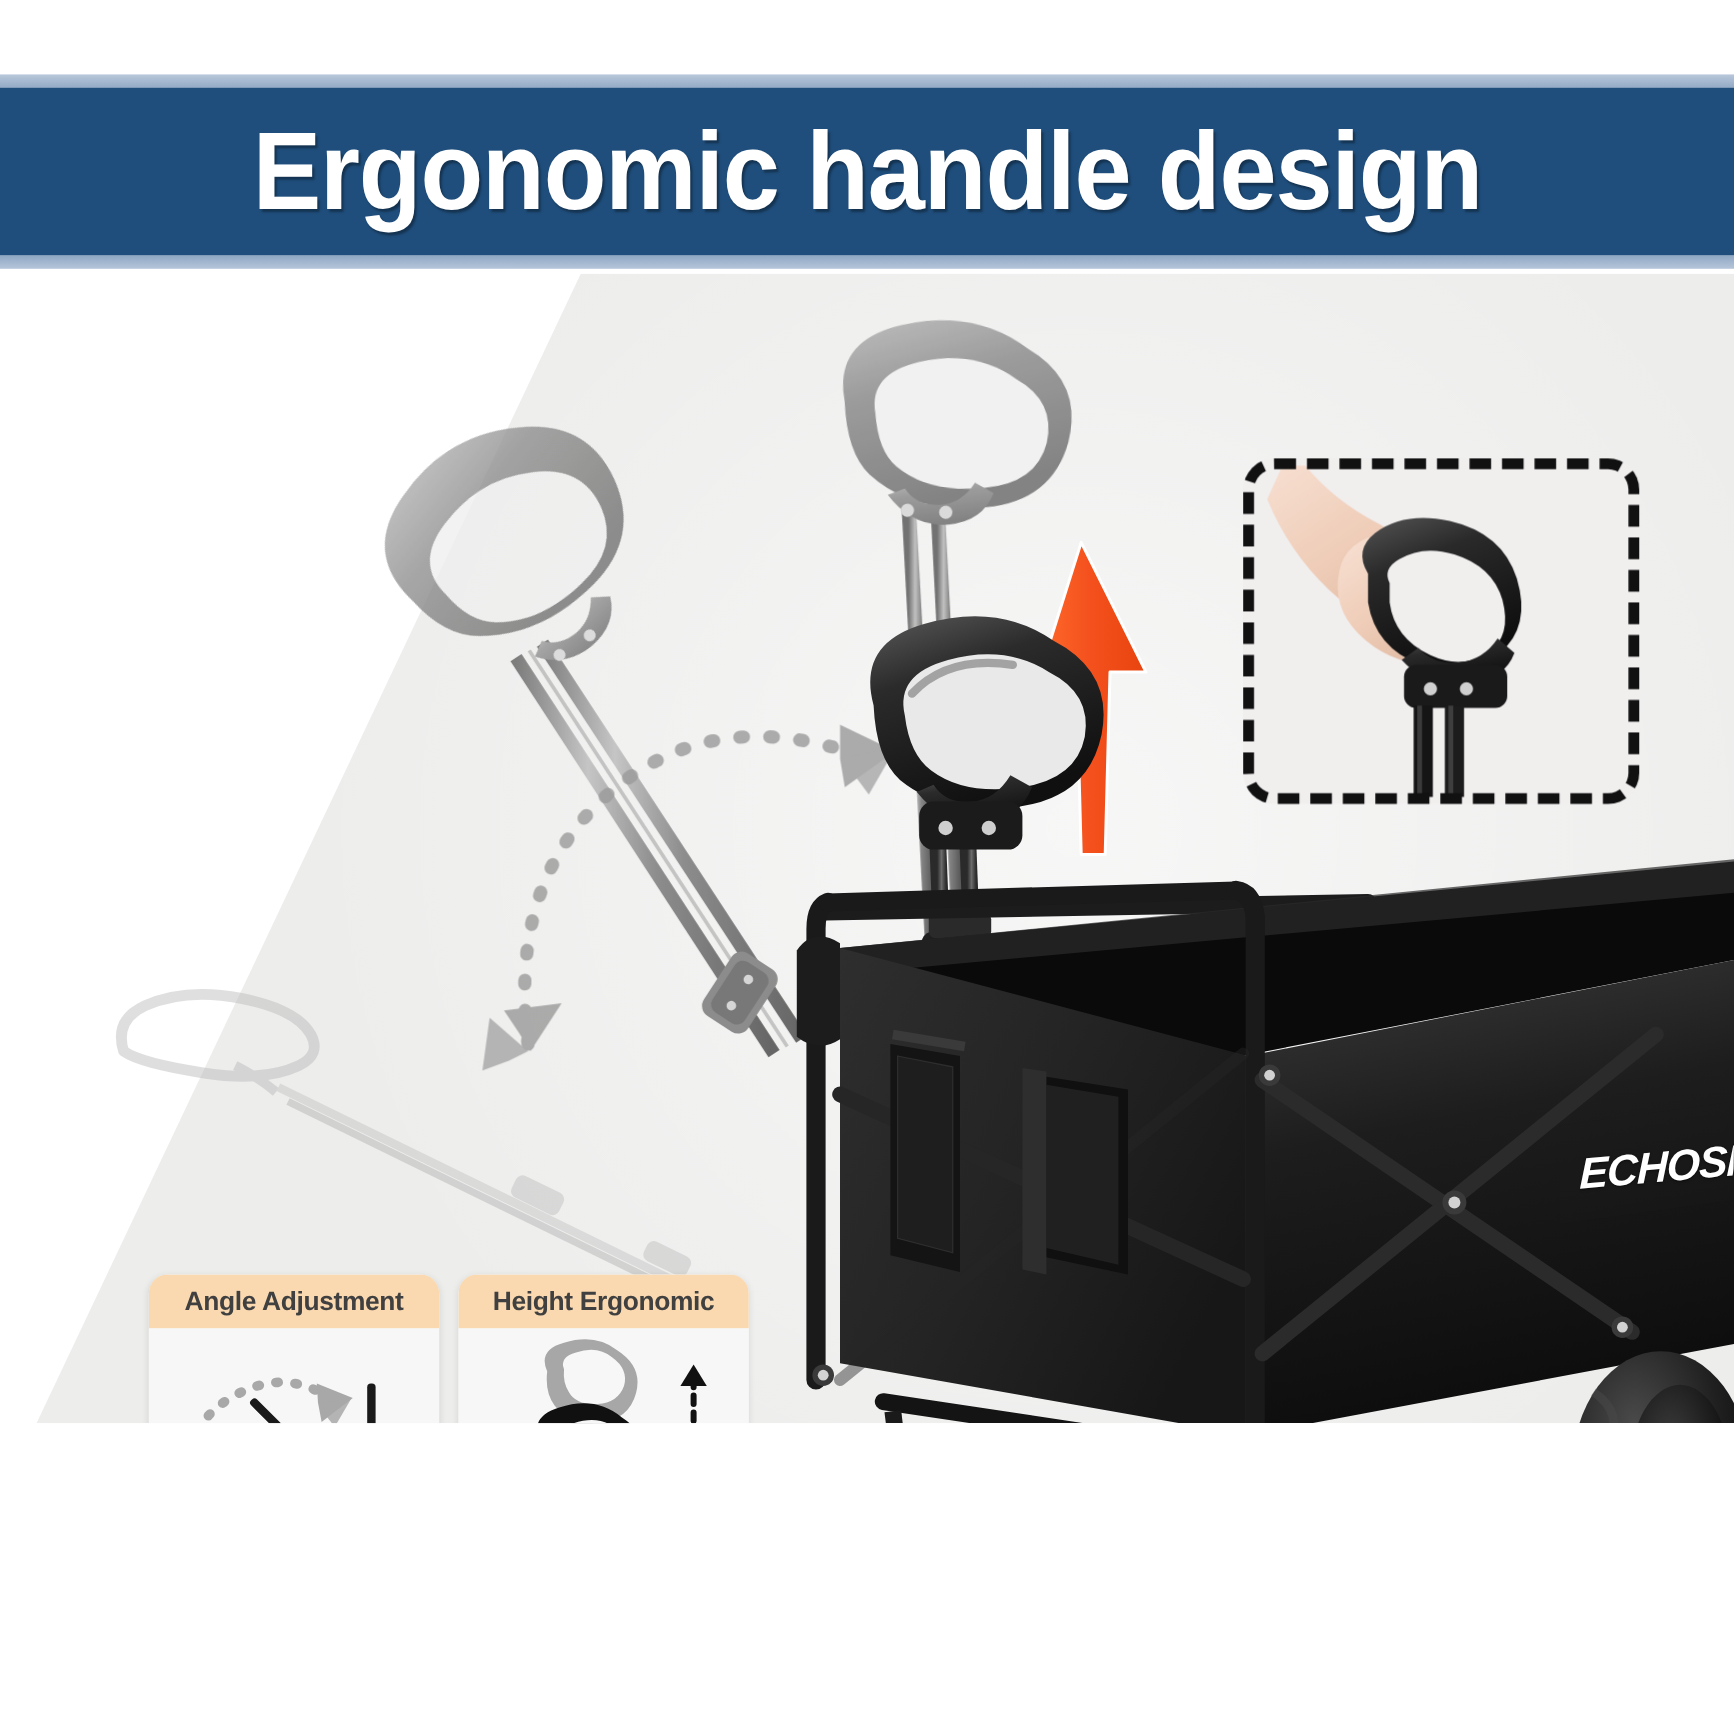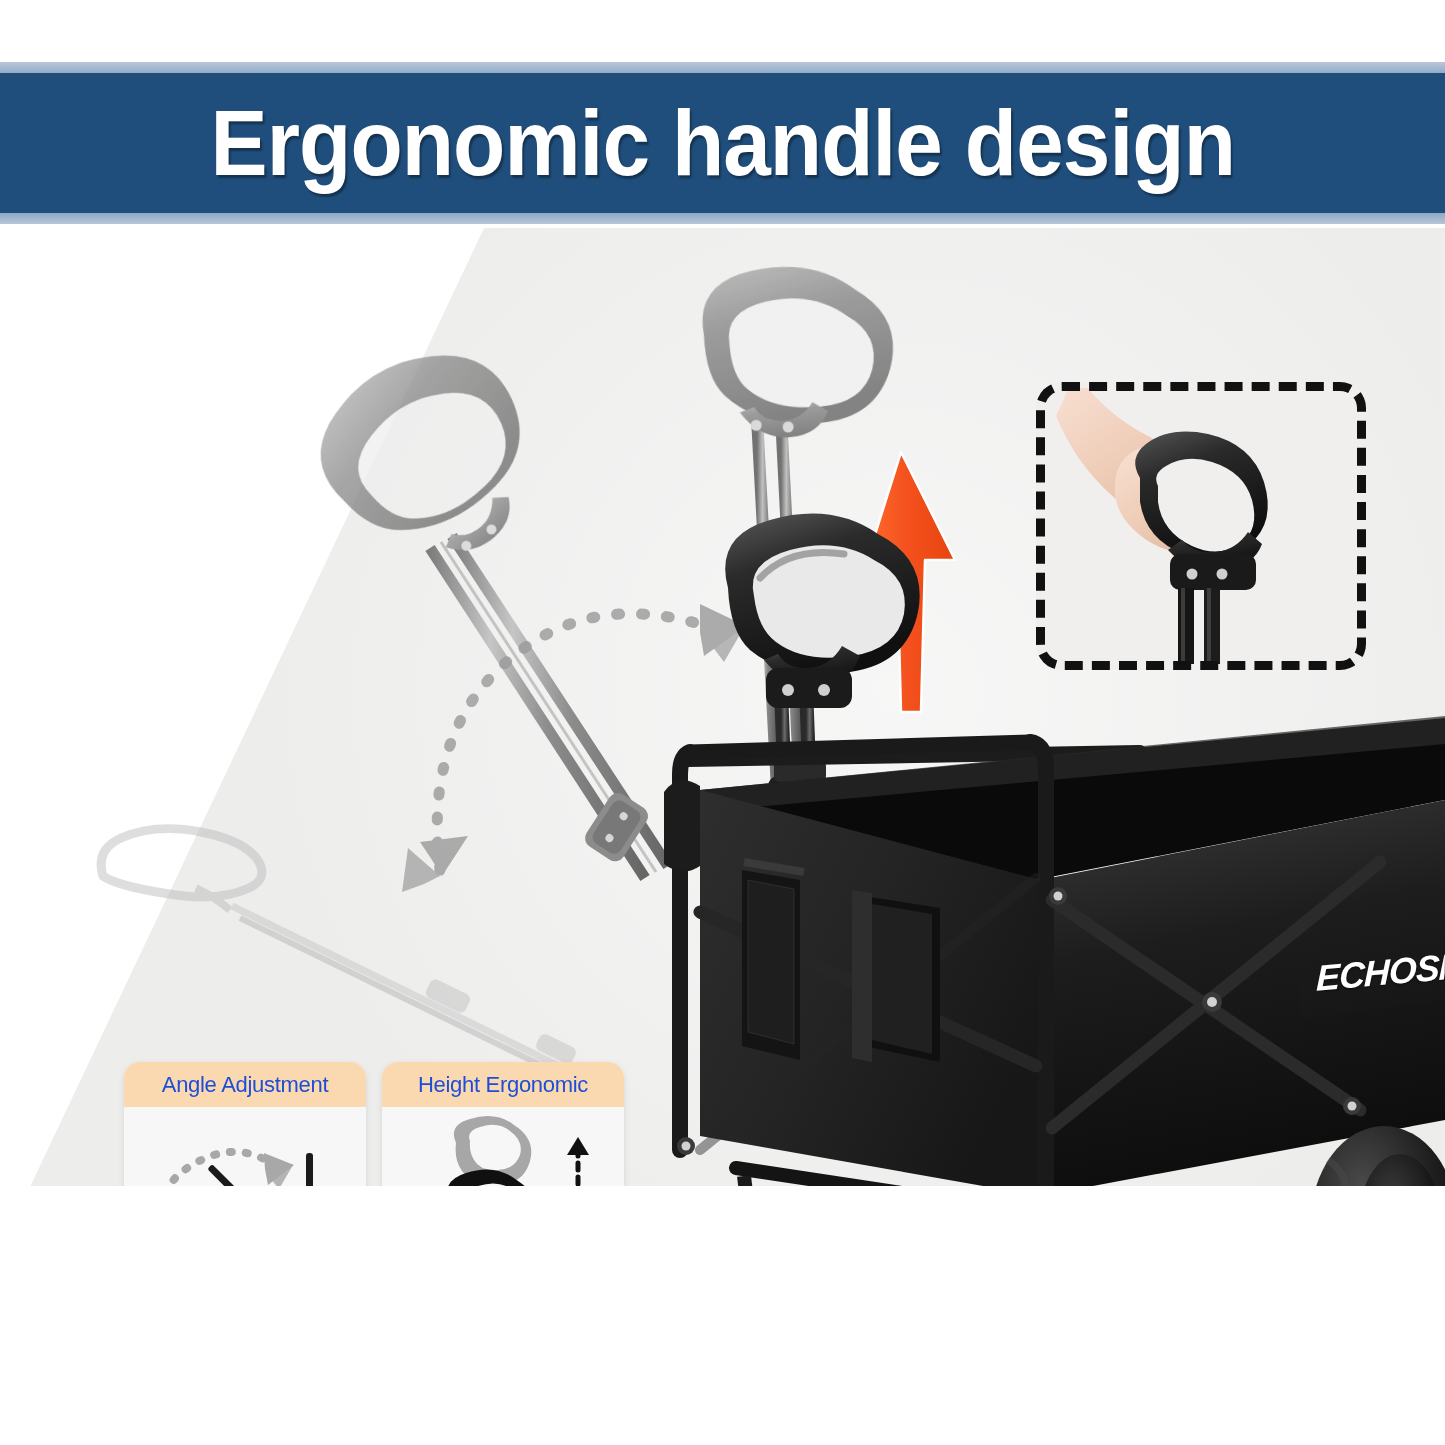--- a/index.html
+++ b/index.html
@@ -76,21 +76,21 @@
     overflow:hidden;
     background:#f7f7f7;
     box-shadow:0 2px 6px rgba(0,0,0,.10);
   }
   .card-head{
     background:#fad9b0;
     height:45px;
     display:flex;align-items:center;justify-content:center;
   }
   .card-title{
-    font-size:22px;font-weight:normal;color:#1d4ed8;white-space:nowrap;
+    font-size:22px;font-weight:bold;color:#404040;white-space:nowrap;
     letter-spacing:-.3px;
   }
   .card-body{height:205px;position:relative;background:#f7f7f7;}
   .card-body svg{position:absolute;inset:0;}
 
   
   .brand{
     position:absolute;left:1316px;top:952px;
     color:#ffffff;font-size:36px;font-weight:bold;font-style:italic;
     letter-spacing:-1px;

